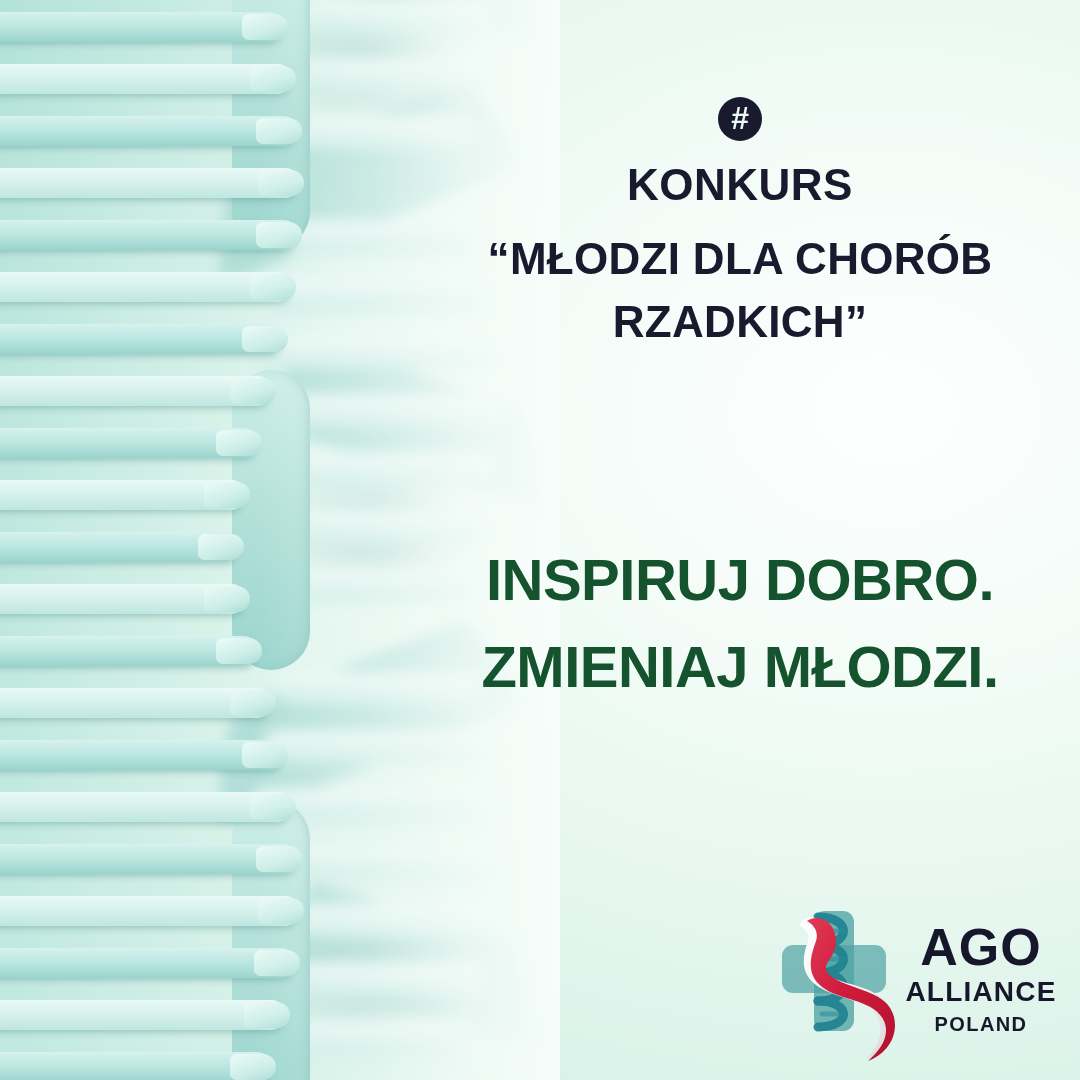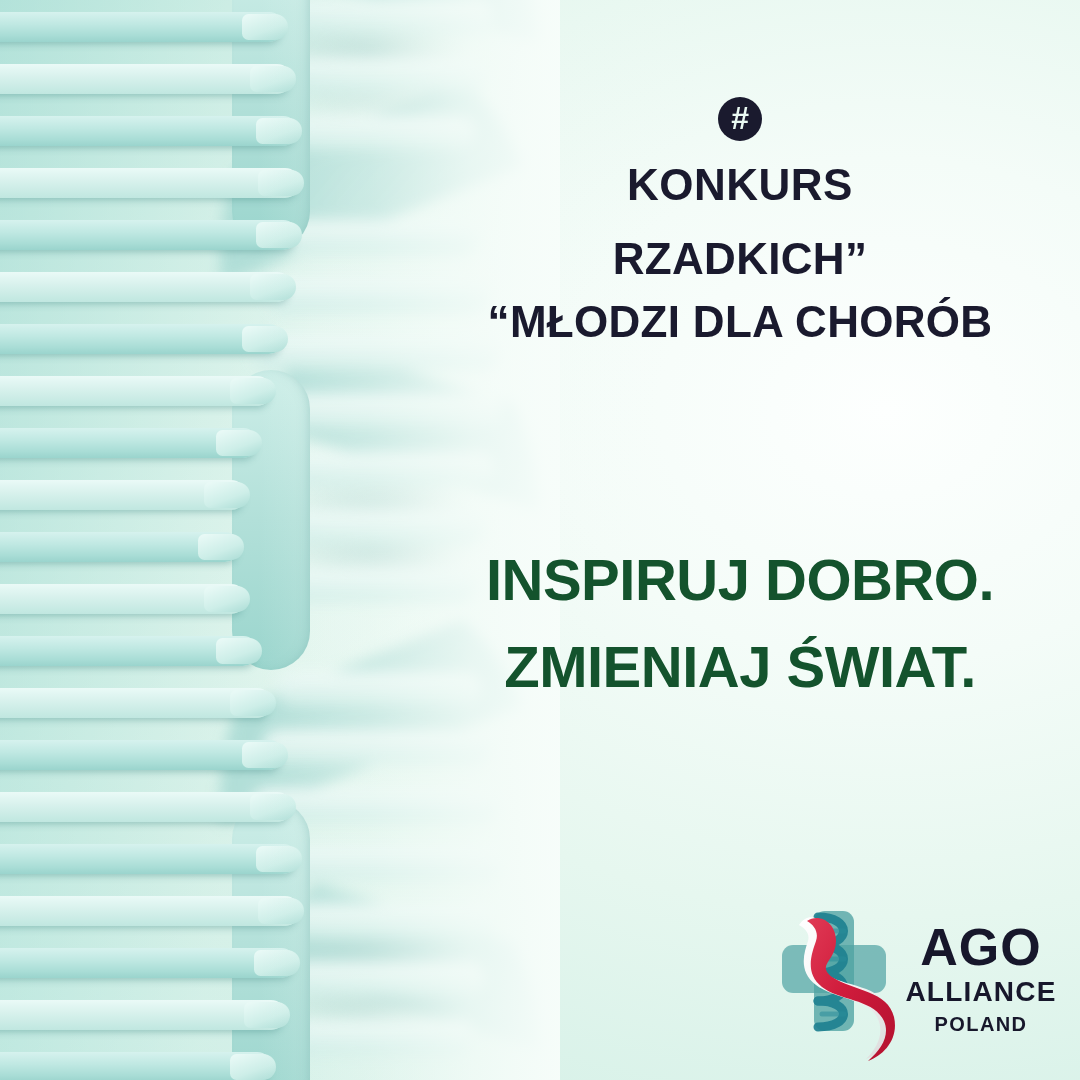--- a/index.html
+++ b/index.html
@@ -317,28 +317,28 @@
 
       <div class="hashtag-line">
         <span class="hash-badge">
             <span>#</span>
           </span>
       </div>
 
       <div class="konkurs">KONKURS</div>
 
       <div class="quote-title">
+        <div>“MŁODZI DLA CHORÓB</div>
         <div>RZADKICH”</div>
-        <div>“MŁODZI DLA CHORÓB</div>
       </div>
     </div>
 
     <div class="slogan-group">
       <div class="slogan-line">INSPIRUJ DOBRO.</div>
-      <div class="slogan-line">ZMIENIAJ ŚWIAT.</div>
+      <div class="slogan-line">ZMIENIAJ MŁODZI.</div>
     </div>
 
     <div class="logo">
 
       <div class="logo-mark">
         <svg viewBox="0 0 122 160" width="122" height="160" aria-hidden="true">
           <defs>
             <linearGradient id="ribRed" x1="0" y1="0" x2="1" y2="1">
               <stop offset="0%" stop-color="#e03a55"></stop>
               <stop offset="45%" stop-color="#d01c3c"></stop>

